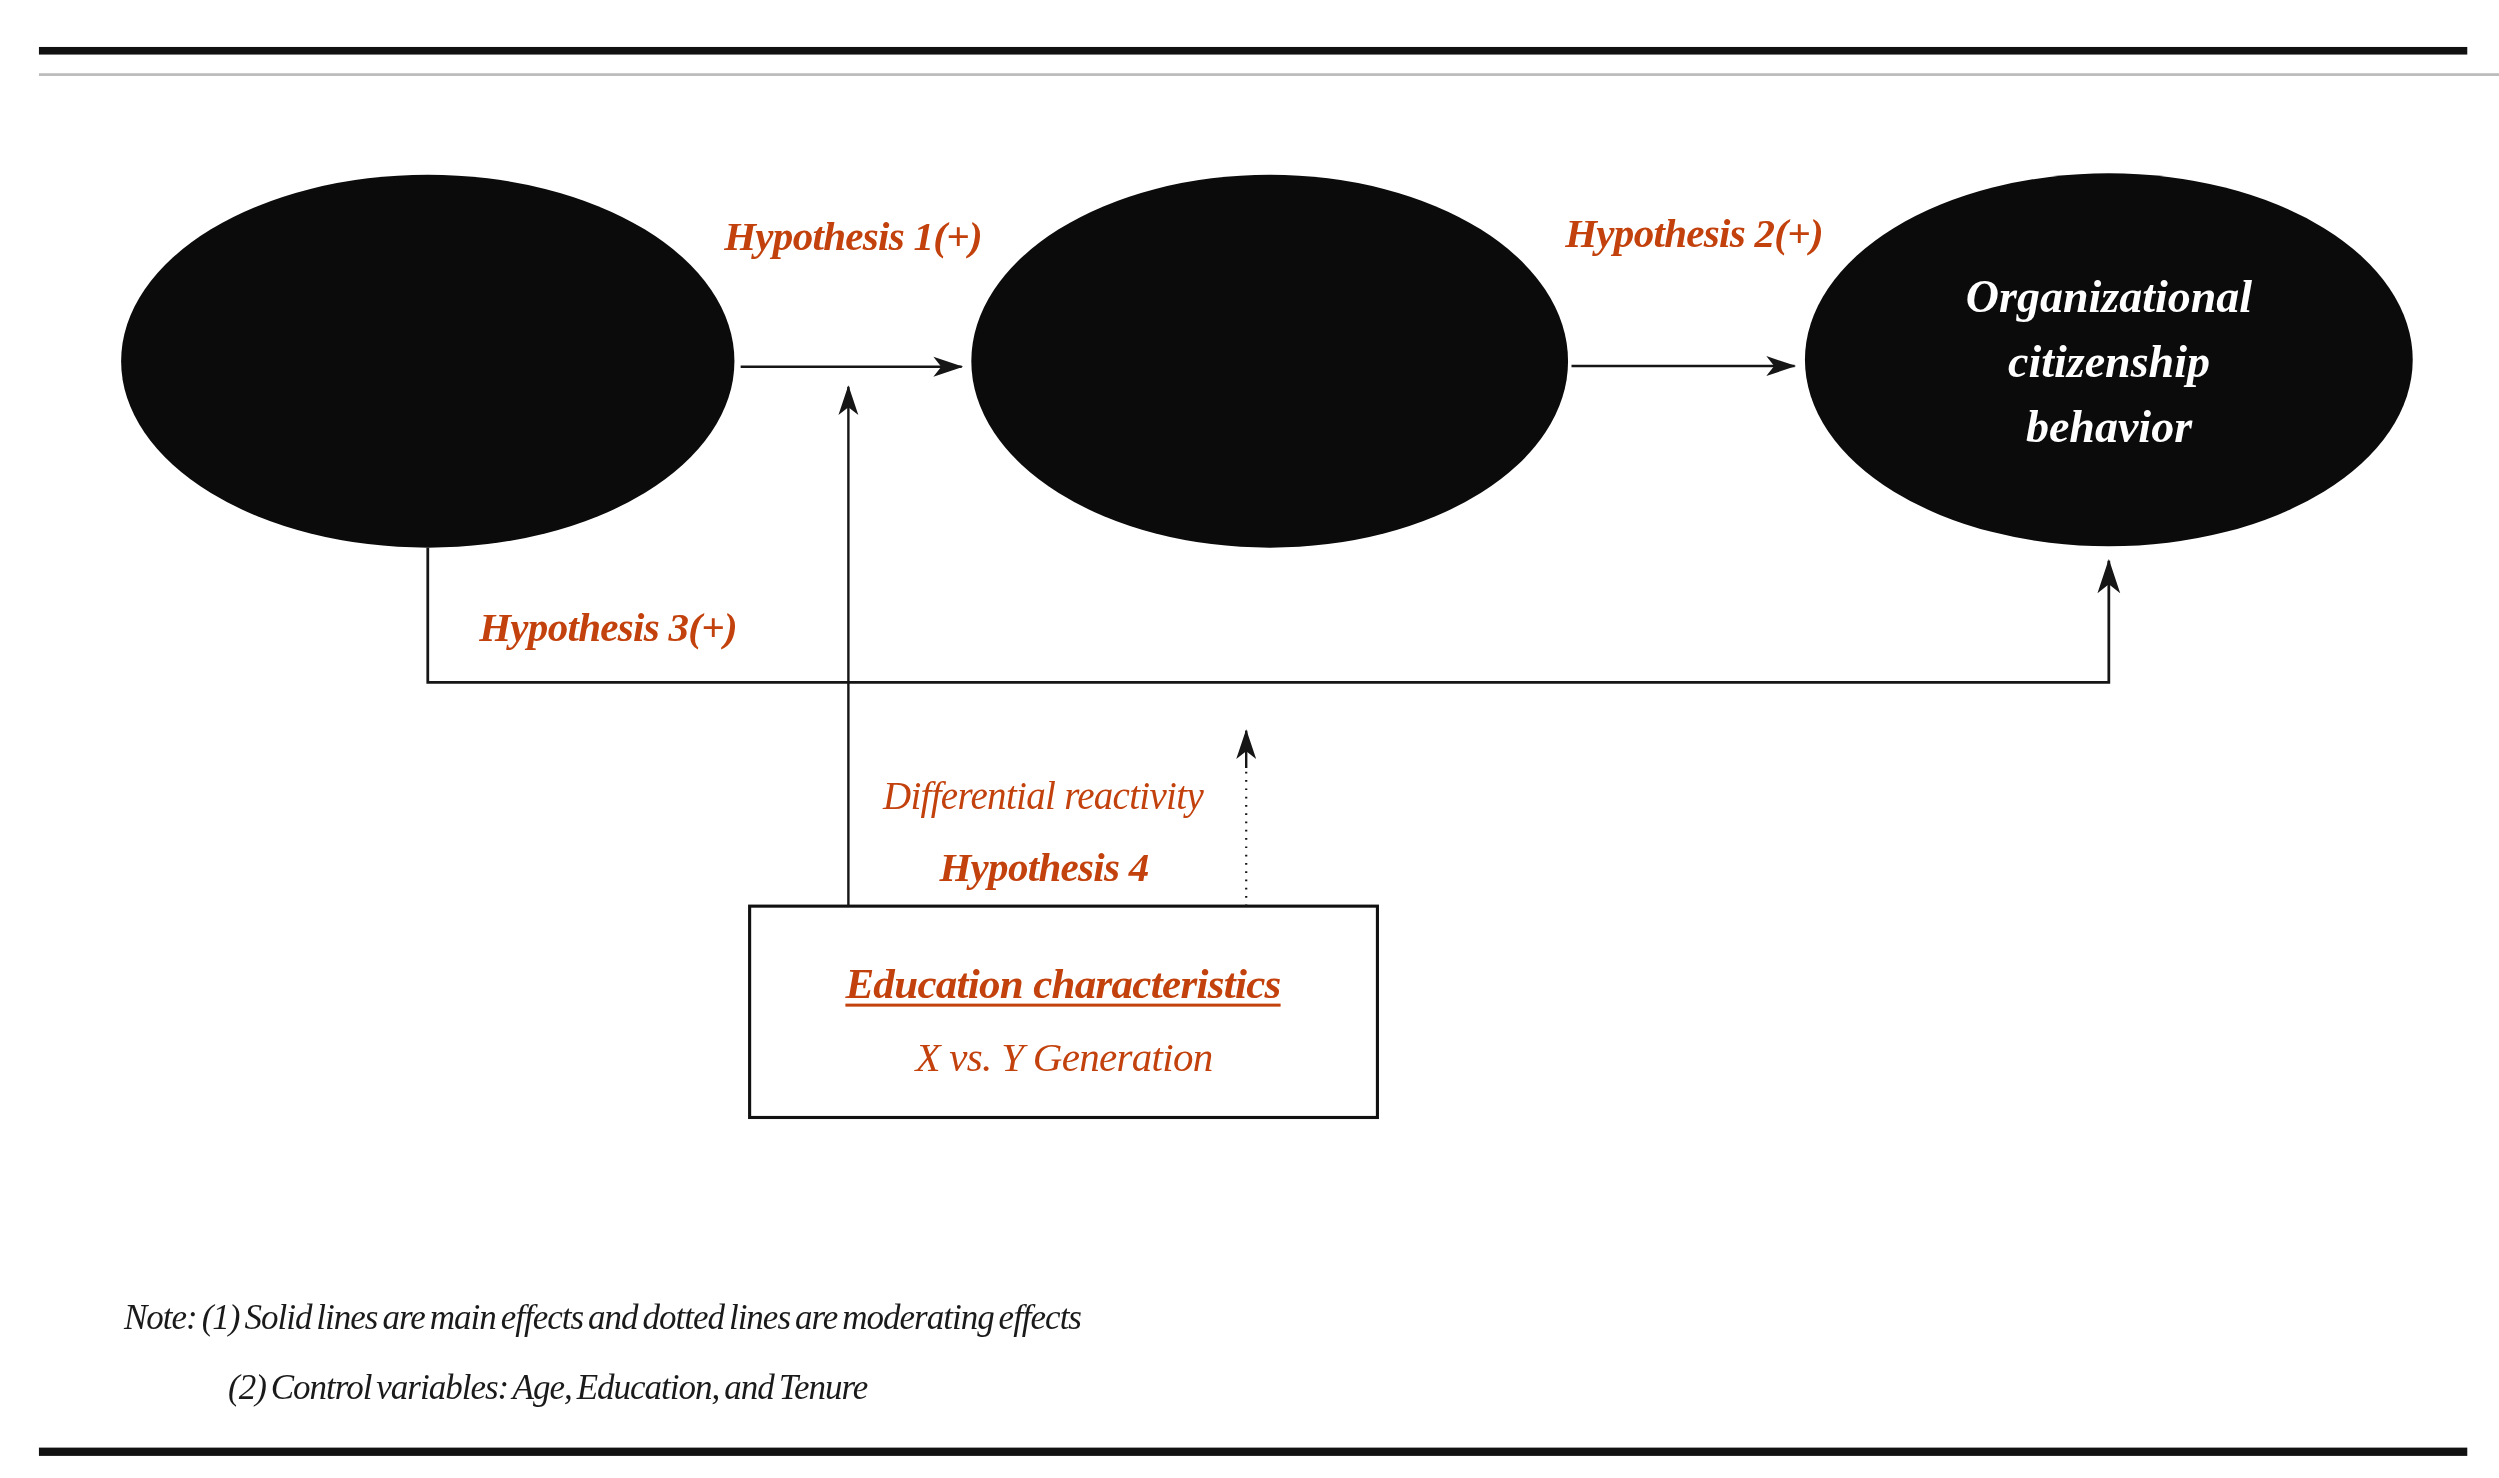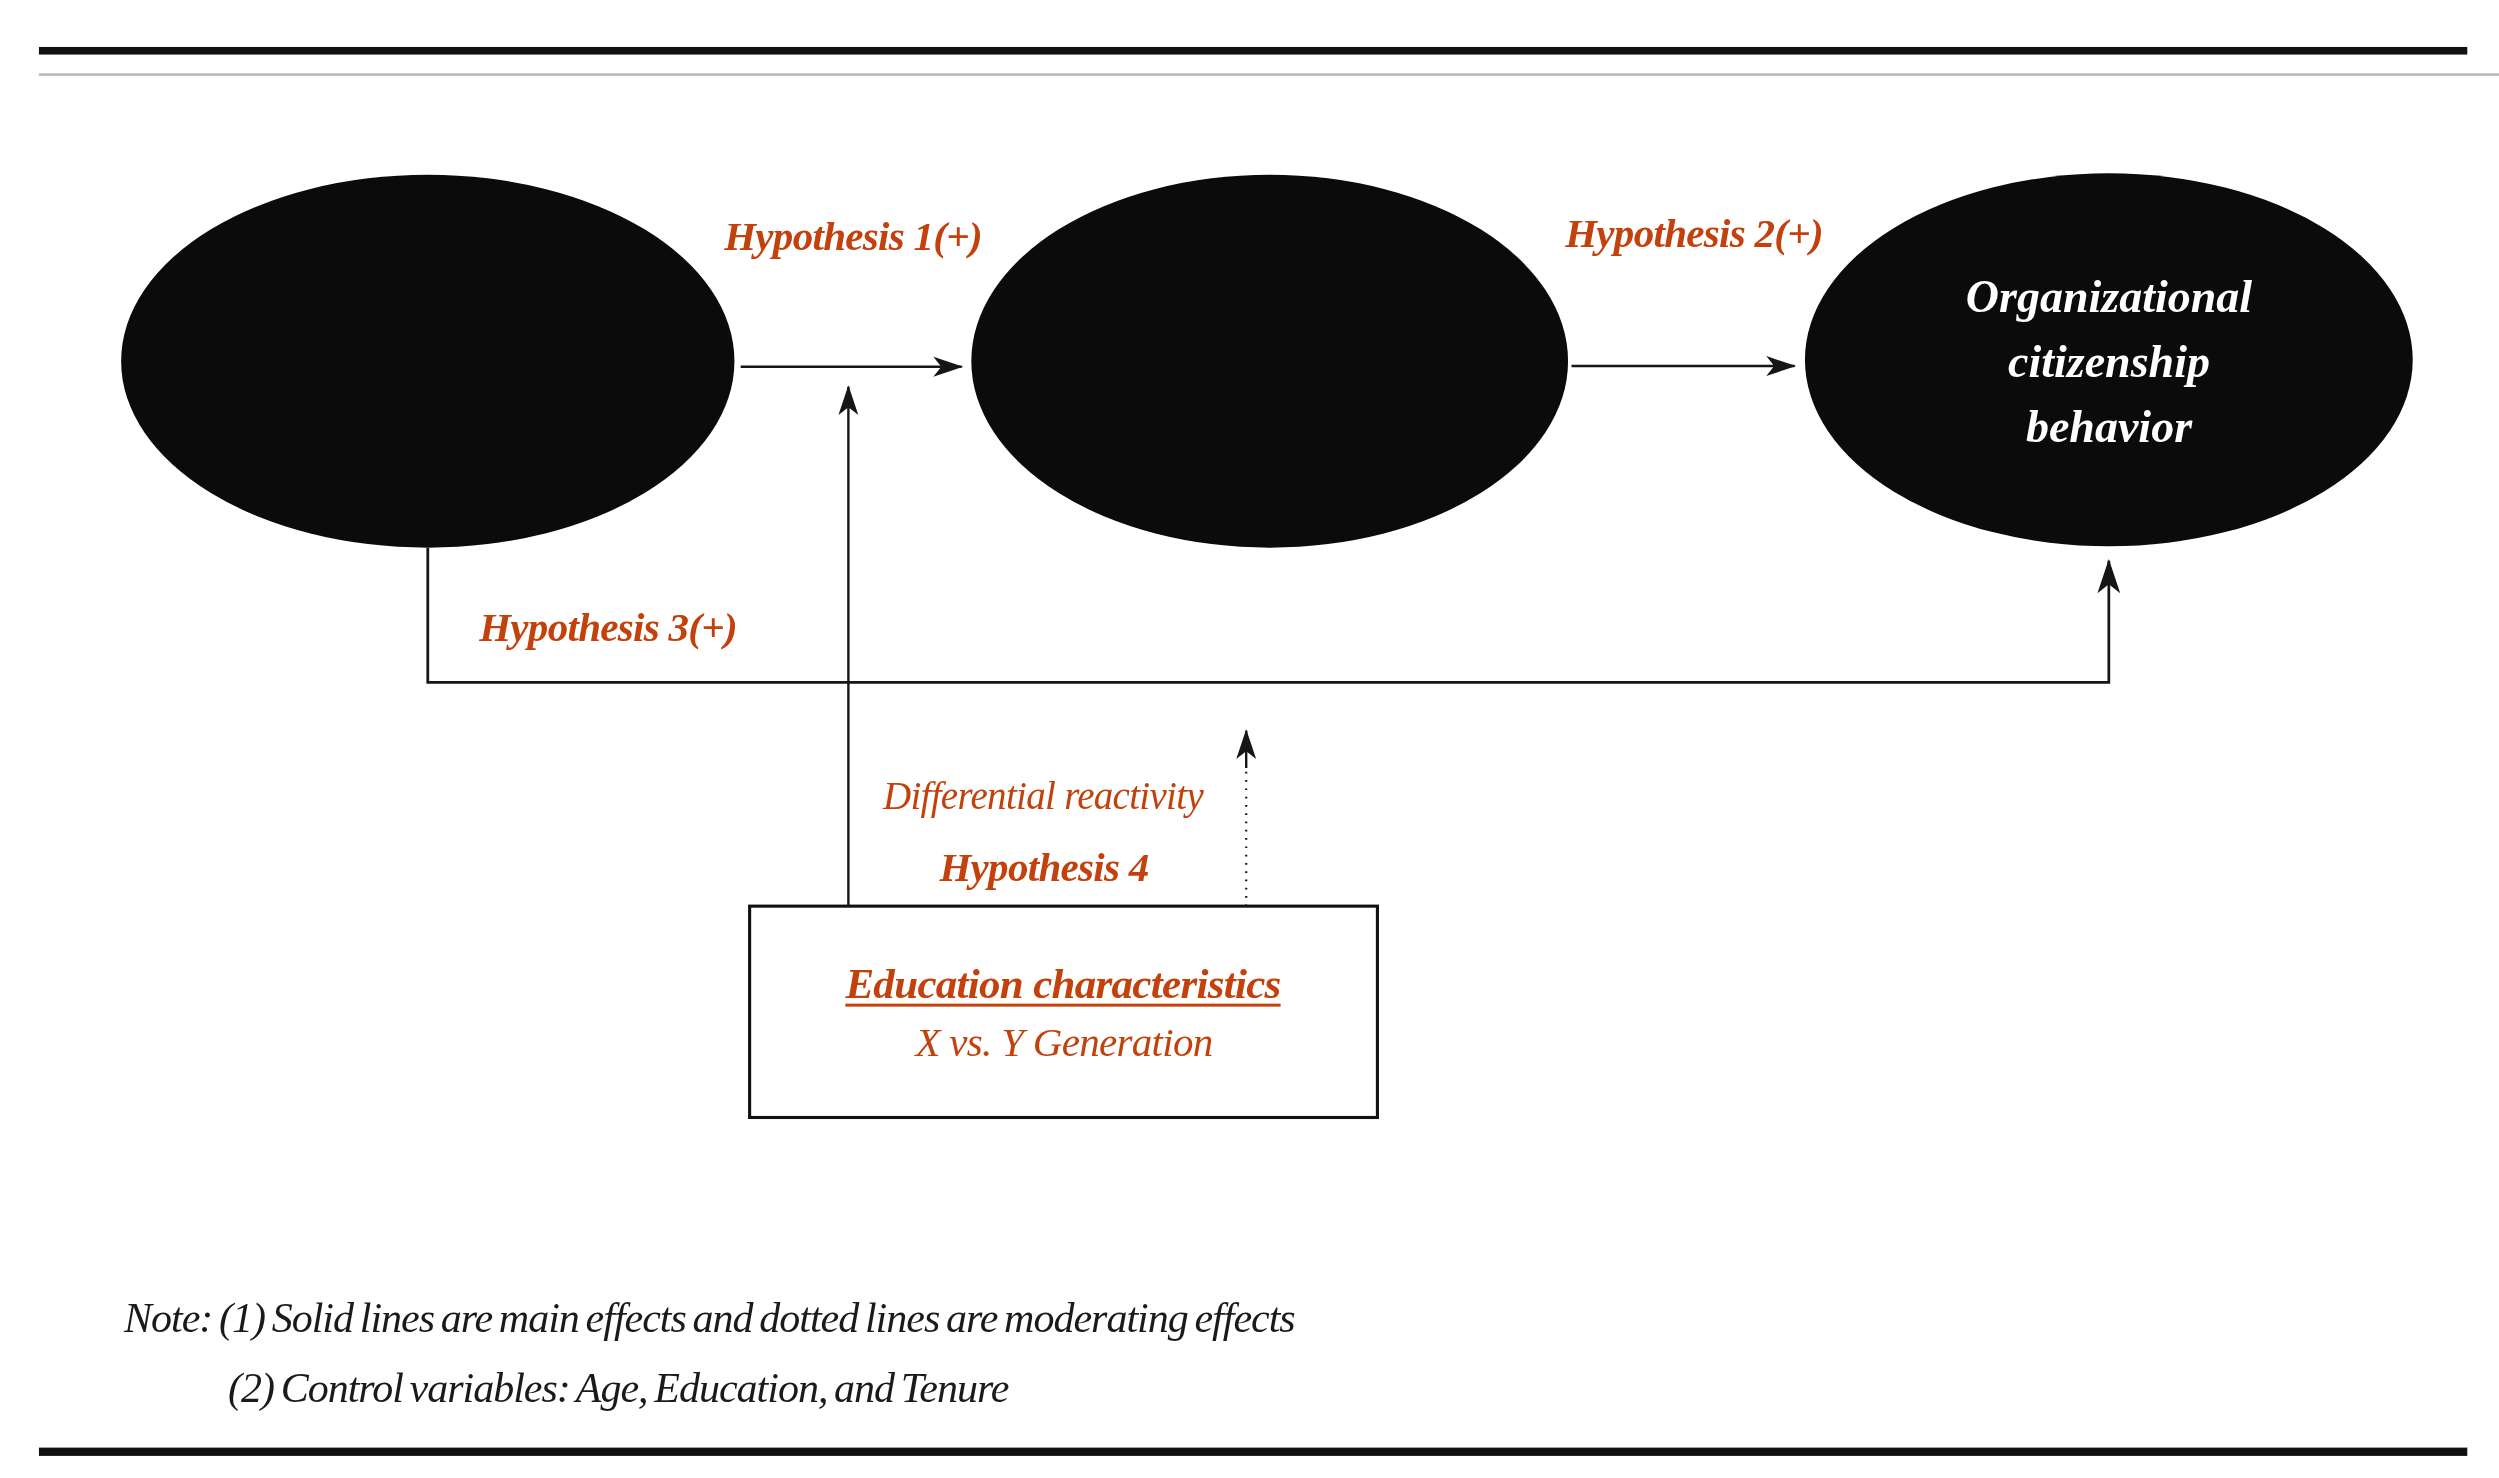--- a/index.html
+++ b/index.html
@@ -54,25 +54,26 @@
     font-style: italic;
     text-decoration: underline;
     text-decoration-thickness: 2.8px;
     text-underline-offset: 6.2px;
     letter-spacing: -0.7px;
   }
   .box-subtitle {
     font-size: 41px;
     font-style: italic;
     letter-spacing: -0.7px;
+    margin-top: 15px;
   }
   .note-line {
     position: absolute;
     transform: translateY(-50%);
-    font-size: 42px;
+    font-size: 35px;
     font-style: italic;
     color: #1a1a1a;
     letter-spacing: -1px;
     word-spacing: -2.8px;
     white-space: nowrap;
   }
 </style>
 </head>
 <body>
 

